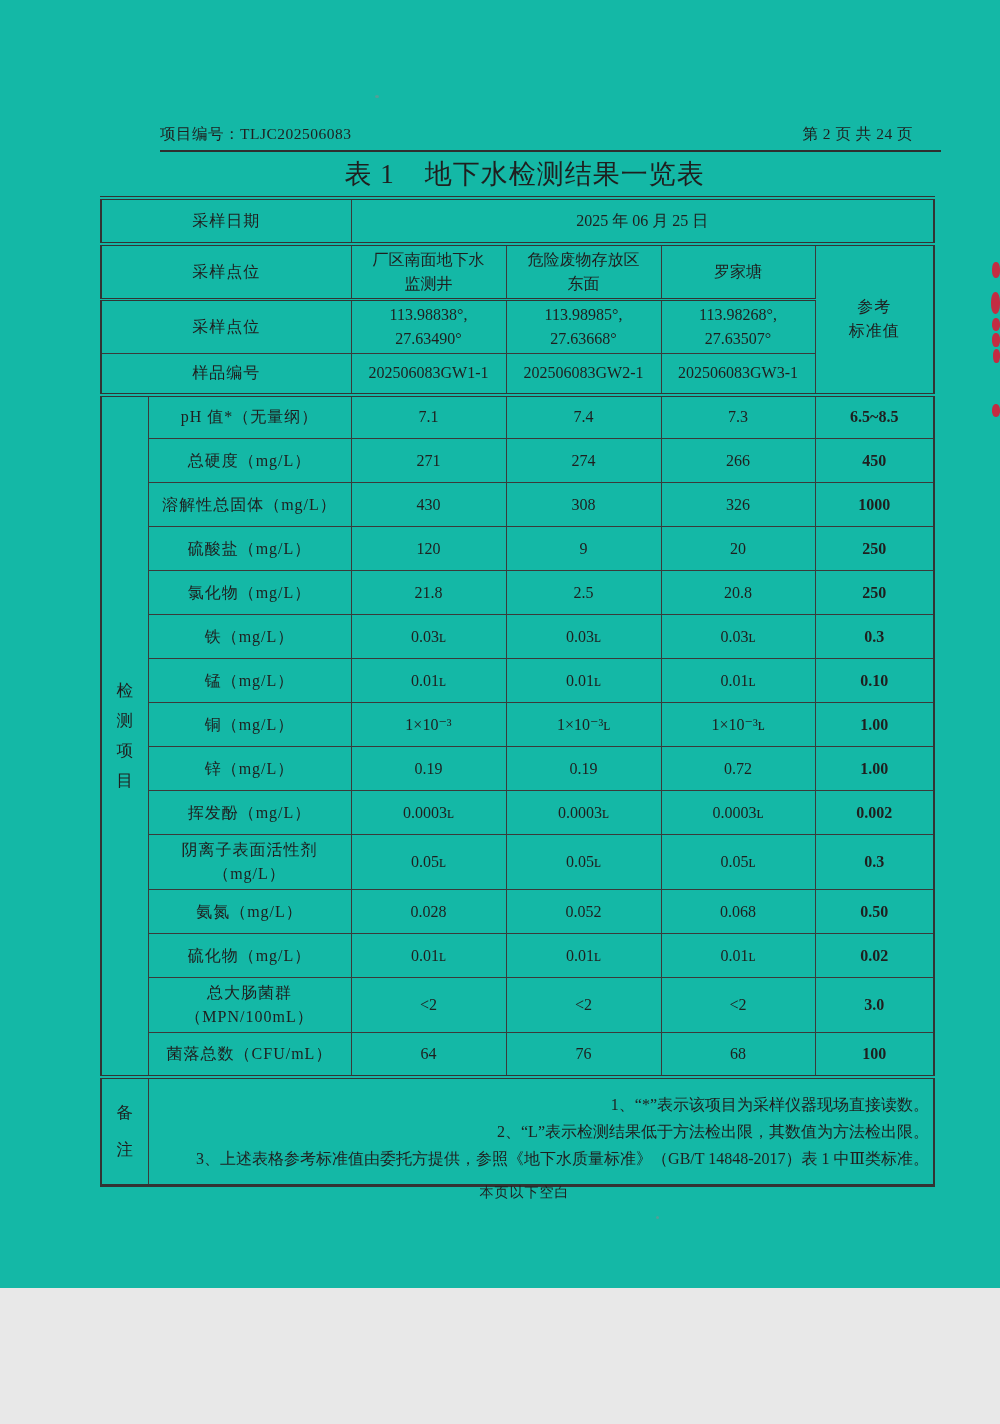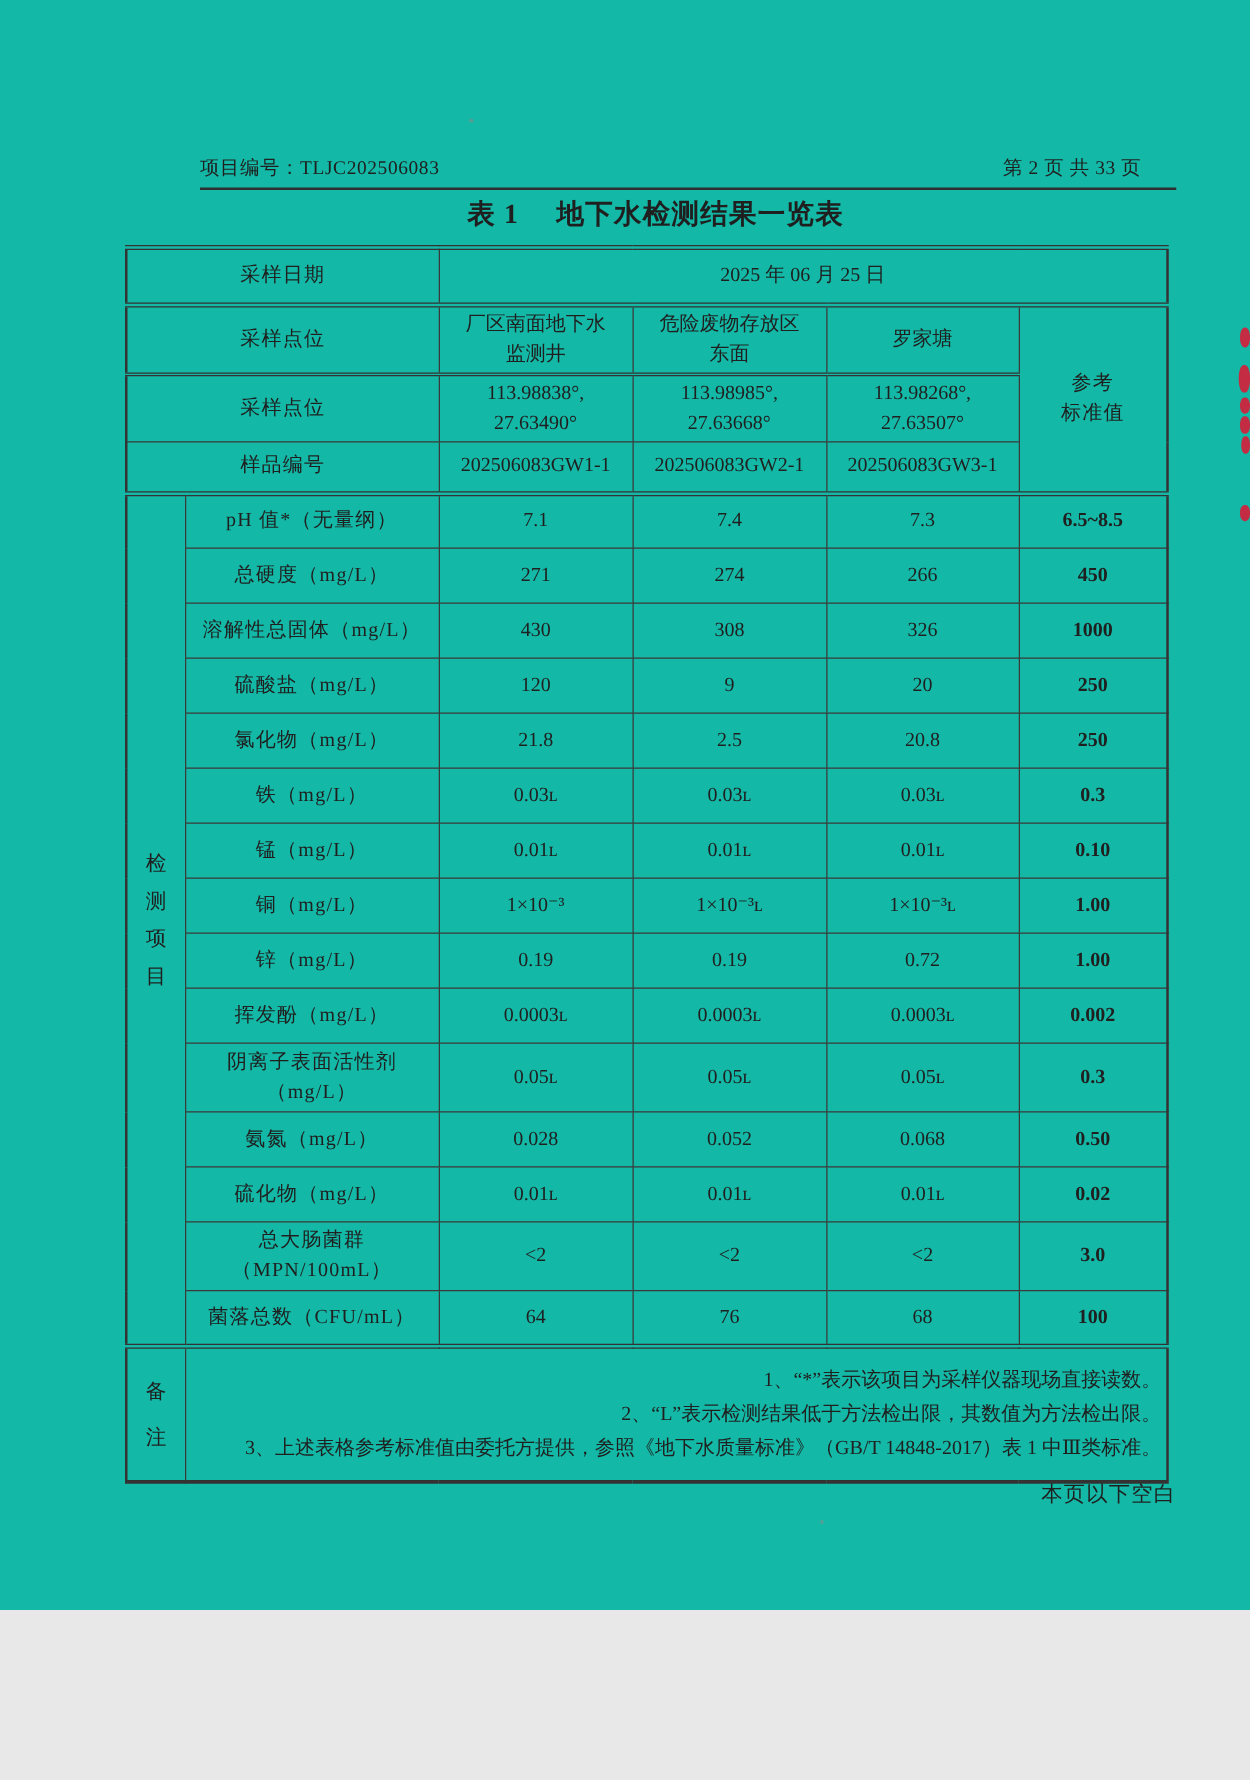--- a/index.html
+++ b/index.html
@@ -16,21 +16,21 @@
     position:absolute;left:160px;top:118px;width:781px;height:34px;
     display:flex;justify-content:space-between;align-items:flex-end;
     border-bottom:2px solid #2f2f2f;
     padding-bottom:5px;box-sizing:border-box;
     font-size:15.5px;letter-spacing:.5px;
   }
   .doc-header .right{padding-right:28px;}
   
   .doc-title{
     position:absolute;left:108px;top:156px;width:833px;
-    text-align:center;font-size:22px;font-weight:bold;letter-spacing:1px;
+    text-align:center;font-size:27px;font-weight:normal;letter-spacing:1px;
   }
   .doc-title .gap{display:inline-block;width:30px;}
   
   table.results{
     position:absolute;left:100px;top:196px;
     width:833px;table-layout:fixed;
     border-collapse:collapse;
     border:2px solid #333;
     border-top:4px double #333;
     border-bottom:3px solid #333;
@@ -52,35 +52,35 @@
   .vtext{width:1.15em;line-height:30px;margin:0 auto;word-break:break-all;
          font-size:16.5px;letter-spacing:0;}
   .vtext.notes-lbl{line-height:37px;}
   td.remarks-cell{
     text-align:left;vertical-align:middle;padding:5px 10px 5px 8px;
   }
   .remark-line{font-size:16px;line-height:27px;text-align:right;}
   
   .footer-note{
     position:absolute;left:108px;top:1184px;width:833px;
-    text-align:right;font-size:17px;letter-spacing:1px;
+    text-align:center;font-size:14px;letter-spacing:1px;
   }
   
   .seal-frag{position:absolute;background:#d2203a;border-radius:45%;opacity:.92;}
   
   .speck{position:absolute;background:#8a8a8a;border-radius:50%;opacity:.55;}
 </style>
 </head>
 <body>
 
 <div class="page">
 
   <div class="doc-header">
     <span>项目编号：TLJC202506083</span>
-    <span class="right">第 2 页 共 33 页</span>
+    <span class="right">第 2 页 共 24 页</span>
   </div>
 
   <div class="doc-title">
     <span>表 1</span><span class="gap"></span><span>地下水检测结果一览表</span>
   </div>
 
   <table class="results">
     <colgroup>
       <col style="width:47px">
         <col style="width:203px">

